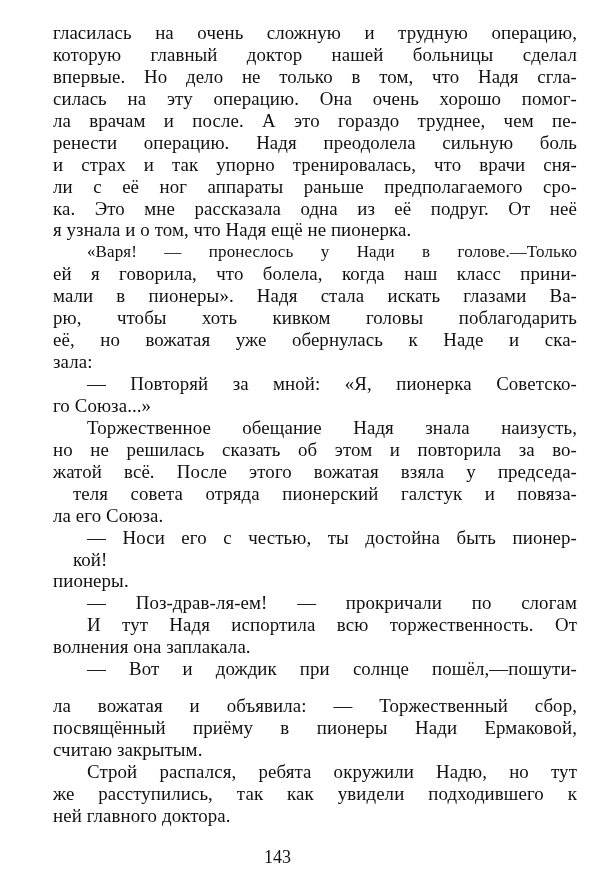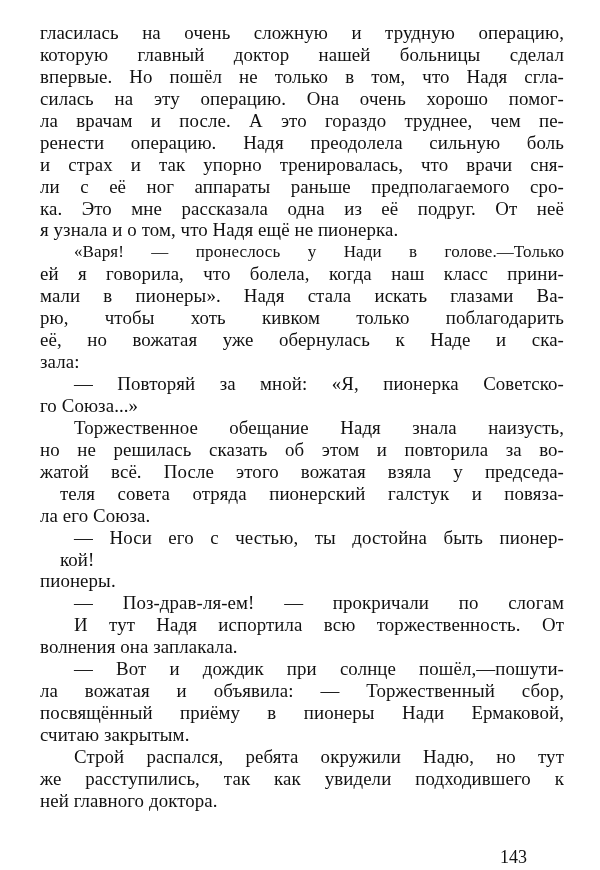--- a/index.html
+++ b/index.html
@@ -2,70 +2,70 @@
 <html><head>
   <meta charset="utf-8">
   <style>
     html, body { margin: 0; padding: 0; background: #ffffff; }
     body {
       width: 600px; height: 870px; position: relative; overflow: hidden;
       font-family: "Liberation Serif", "DejaVu Serif", serif;
       color: #111111;
     }
     .page {
-      position: absolute; left: 40px; top: 22px; width: 524px;
+      position: absolute; left: 53px; top: 22px; width: 524px;
     }
     .line {
       height: 25.75px; line-height: 25.75px;
       font-size: 19.5px; white-space: nowrap;
       text-align: justify; text-align-last: justify;
       letter-spacing: 0.1px;
     }
     .line.last { text-align-last: left; }
     .line.indent { padding-left: 34px; }
     .page-number {
-      position: absolute; top: 845px; left: 4px; width: 523px;
-      text-align: right; font-size: 18px; line-height: 24px;
+      position: absolute; top: 845px; left: 16px; width: 523px;
+      text-align: center; font-size: 18px; line-height: 24px;
       font-family: "Liberation Serif", "DejaVu Serif", serif;
     }
   </style>
 </head>
 <body>
 
 <div class="page" id="page-body">
     <div class="line" style="height: 21.9444px; line-height: 21.9444px; font-size: 18.8722px;">гласилась на очень сложную и трудную операцию,</div>
     <div class="line" style="height: 21.9444px; line-height: 21.9444px; font-size: 18.8722px;">которую главный доктор нашей больницы сделал</div>
-    <div class="line" style="height: 21.9444px; line-height: 21.9444px; font-size: 18.8722px;">впервые. Но пошёл не только в том, что Надя сгла-</div>
+    <div class="line" style="height: 21.9444px; line-height: 21.9444px; font-size: 18.8722px;">впервые. Но дело не только в том, что Надя сгла-</div>
     <div class="line" style="height: 21.9444px; line-height: 21.9444px; font-size: 18.8722px;">силась на эту операцию. Она очень хорошо помог-</div>
     <div class="line" style="height: 21.9444px; line-height: 21.9444px; font-size: 18.8722px;">ла врачам и после. А это гораздо труднее, чем пе-</div>
     <div class="line" style="height: 21.9444px; line-height: 21.9444px; font-size: 18.8722px; font-family: Liberation Serif, serif;">ренести операцию. Надя преодолела сильную боль</div>
     <div class="line" style="height: 21.9444px; line-height: 21.9444px; font-size: 18.8722px;">и страх и так упорно тренировалась, что врачи сня-</div>
     <div class="line" style="height: 21.9444px; line-height: 21.9444px; font-size: 18.8722px;">ли с её ног аппараты раньше предполагаемого сро-</div>
     <div class="line" style="height: 21.9444px; line-height: 21.9444px; font-size: 18.8722px;">ка. Это мне рассказала одна из её подруг. От неё</div>
     <div class="line last" style="height: 21.9444px; line-height: 21.9444px; font-size: 18.8722px;">я узнала и о том, что Надя ещё не пионерка.</div>
     <div class="line indent" style="height: 21.9444px; line-height: 21.9444px; font-size: 17px;">«Варя! — пронеслось у Нади в голове.—Только</div>
     <div class="line" style="height: 21.9444px; line-height: 21.9444px; font-size: 18.8722px;">ей я говорила, что болела, когда наш класс прини-</div>
     <div class="line" style="height: 21.9444px; line-height: 21.9444px; font-size: 18.8722px;">мали в пионеры». Надя стала искать глазами Ва-</div>
-    <div class="line" style="height: 21.9444px; line-height: 21.9444px; font-size: 18.8722px;">рю, чтобы хоть кивком только поблагодарить</div>
+    <div class="line" style="height: 21.9444px; line-height: 21.9444px; font-size: 18.8722px;">рю, чтобы хоть кивком головы поблагодарить</div>
     <div class="line" style="height: 21.9444px; line-height: 21.9444px; font-size: 18.8722px;">её, но вожатая уже обернулась к Наде и ска-</div>
     <div class="line last" style="height: 21.9444px; line-height: 21.9444px; font-size: 18.8722px;">зала:</div>
     <div class="line indent" style="height: 21.9444px; line-height: 21.9444px; font-size: 18.8722px;">— Повторяй за мной: «Я, пионерка Советско-</div>
     <div class="line last" style="height: 21.9444px; line-height: 21.9444px; font-size: 18.8722px;">го Союза...»</div>
     <div class="line indent" style="height: 21.9444px; line-height: 21.9444px; font-size: 18.8722px;">Торжественное обещание Надя знала наизусть,</div>
     <div class="line" style="height: 21.9444px; line-height: 21.9444px; font-size: 18.8722px;">но не решилась сказать об этом и повторила за во-</div>
     <div class="line" style="height: 21.9444px; line-height: 21.9444px; font-size: 18.8722px;">жатой всё. После этого вожатая взяла у председа-</div>
     <div class="line" style="height: 21.9444px; line-height: 21.9444px; font-size: 18.8722px; margin-left: 20px;">теля совета отряда пионерский галстук и повяза-</div>
     <div class="line last" style="height: 21.9444px; line-height: 21.9444px; font-size: 18.8722px;">ла его Союза.</div>
     <div class="line indent" style="height: 21.9444px; line-height: 21.9444px; font-size: 18.8722px;">— Носи его с честью, ты достойна быть пионер-</div>
     <div class="line last" style="height: 21.9444px; line-height: 21.9444px; font-size: 18.8722px; margin-left: 20px;">кой!</div>
     <div class="line last" style="height: 21.9444px; line-height: 21.9444px; font-size: 18.8722px;">пионеры.</div>
     <div class="line indent" style="height: 21.9444px; line-height: 21.9444px; font-size: 18.8722px;">— Поз-драв-ля-ем! — прокричали по слогам</div>
     <div class="line indent" style="height: 21.9444px; line-height: 21.9444px; font-size: 18.8722px;">И тут Надя испортила всю торжественность. От</div>
     <div class="line last" style="height: 21.9444px; line-height: 21.9444px; font-size: 18.8722px;">волнения она заплакала.</div>
     <div class="line indent" style="height: 21.9444px; line-height: 21.9444px; font-size: 18.8722px;">— Вот и дождик при солнце пошёл,—пошути-</div>
-    <div class="line" style="height: 21.9444px; line-height: 21.9444px; font-size: 18.8722px;">ла вожатая и объявила: — Торжественный сбор,</div>
+    <div class="line" style="height: 21.9444px; line-height: 21.9444px; font-size: 18.8722px; margin-top: 15px;">ла вожатая и объявила: — Торжественный сбор,</div>
     <div class="line" style="height: 21.9444px; line-height: 21.9444px; font-size: 18.8722px;">посвящённый приёму в пионеры Нади Ермаковой,</div>
     <div class="line last" style="height: 21.9444px; line-height: 21.9444px; font-size: 18.8722px;">считаю закрытым.</div>
     <div class="line indent" style="height: 21.9444px; line-height: 21.9444px; font-size: 18.8722px;">Строй распался, ребята окружили Надю, но тут</div>
     <div class="line" style="height: 21.9444px; line-height: 21.9444px; font-size: 18.8722px;">же расступились, так как увидели подходившего к</div>
     <div class="line last" style="height: 21.9444px; line-height: 21.9444px; font-size: 18.8722px;">ней главного доктора.</div>
   </div>
 <div class="page-number">143</div>
 
 </body></html>

